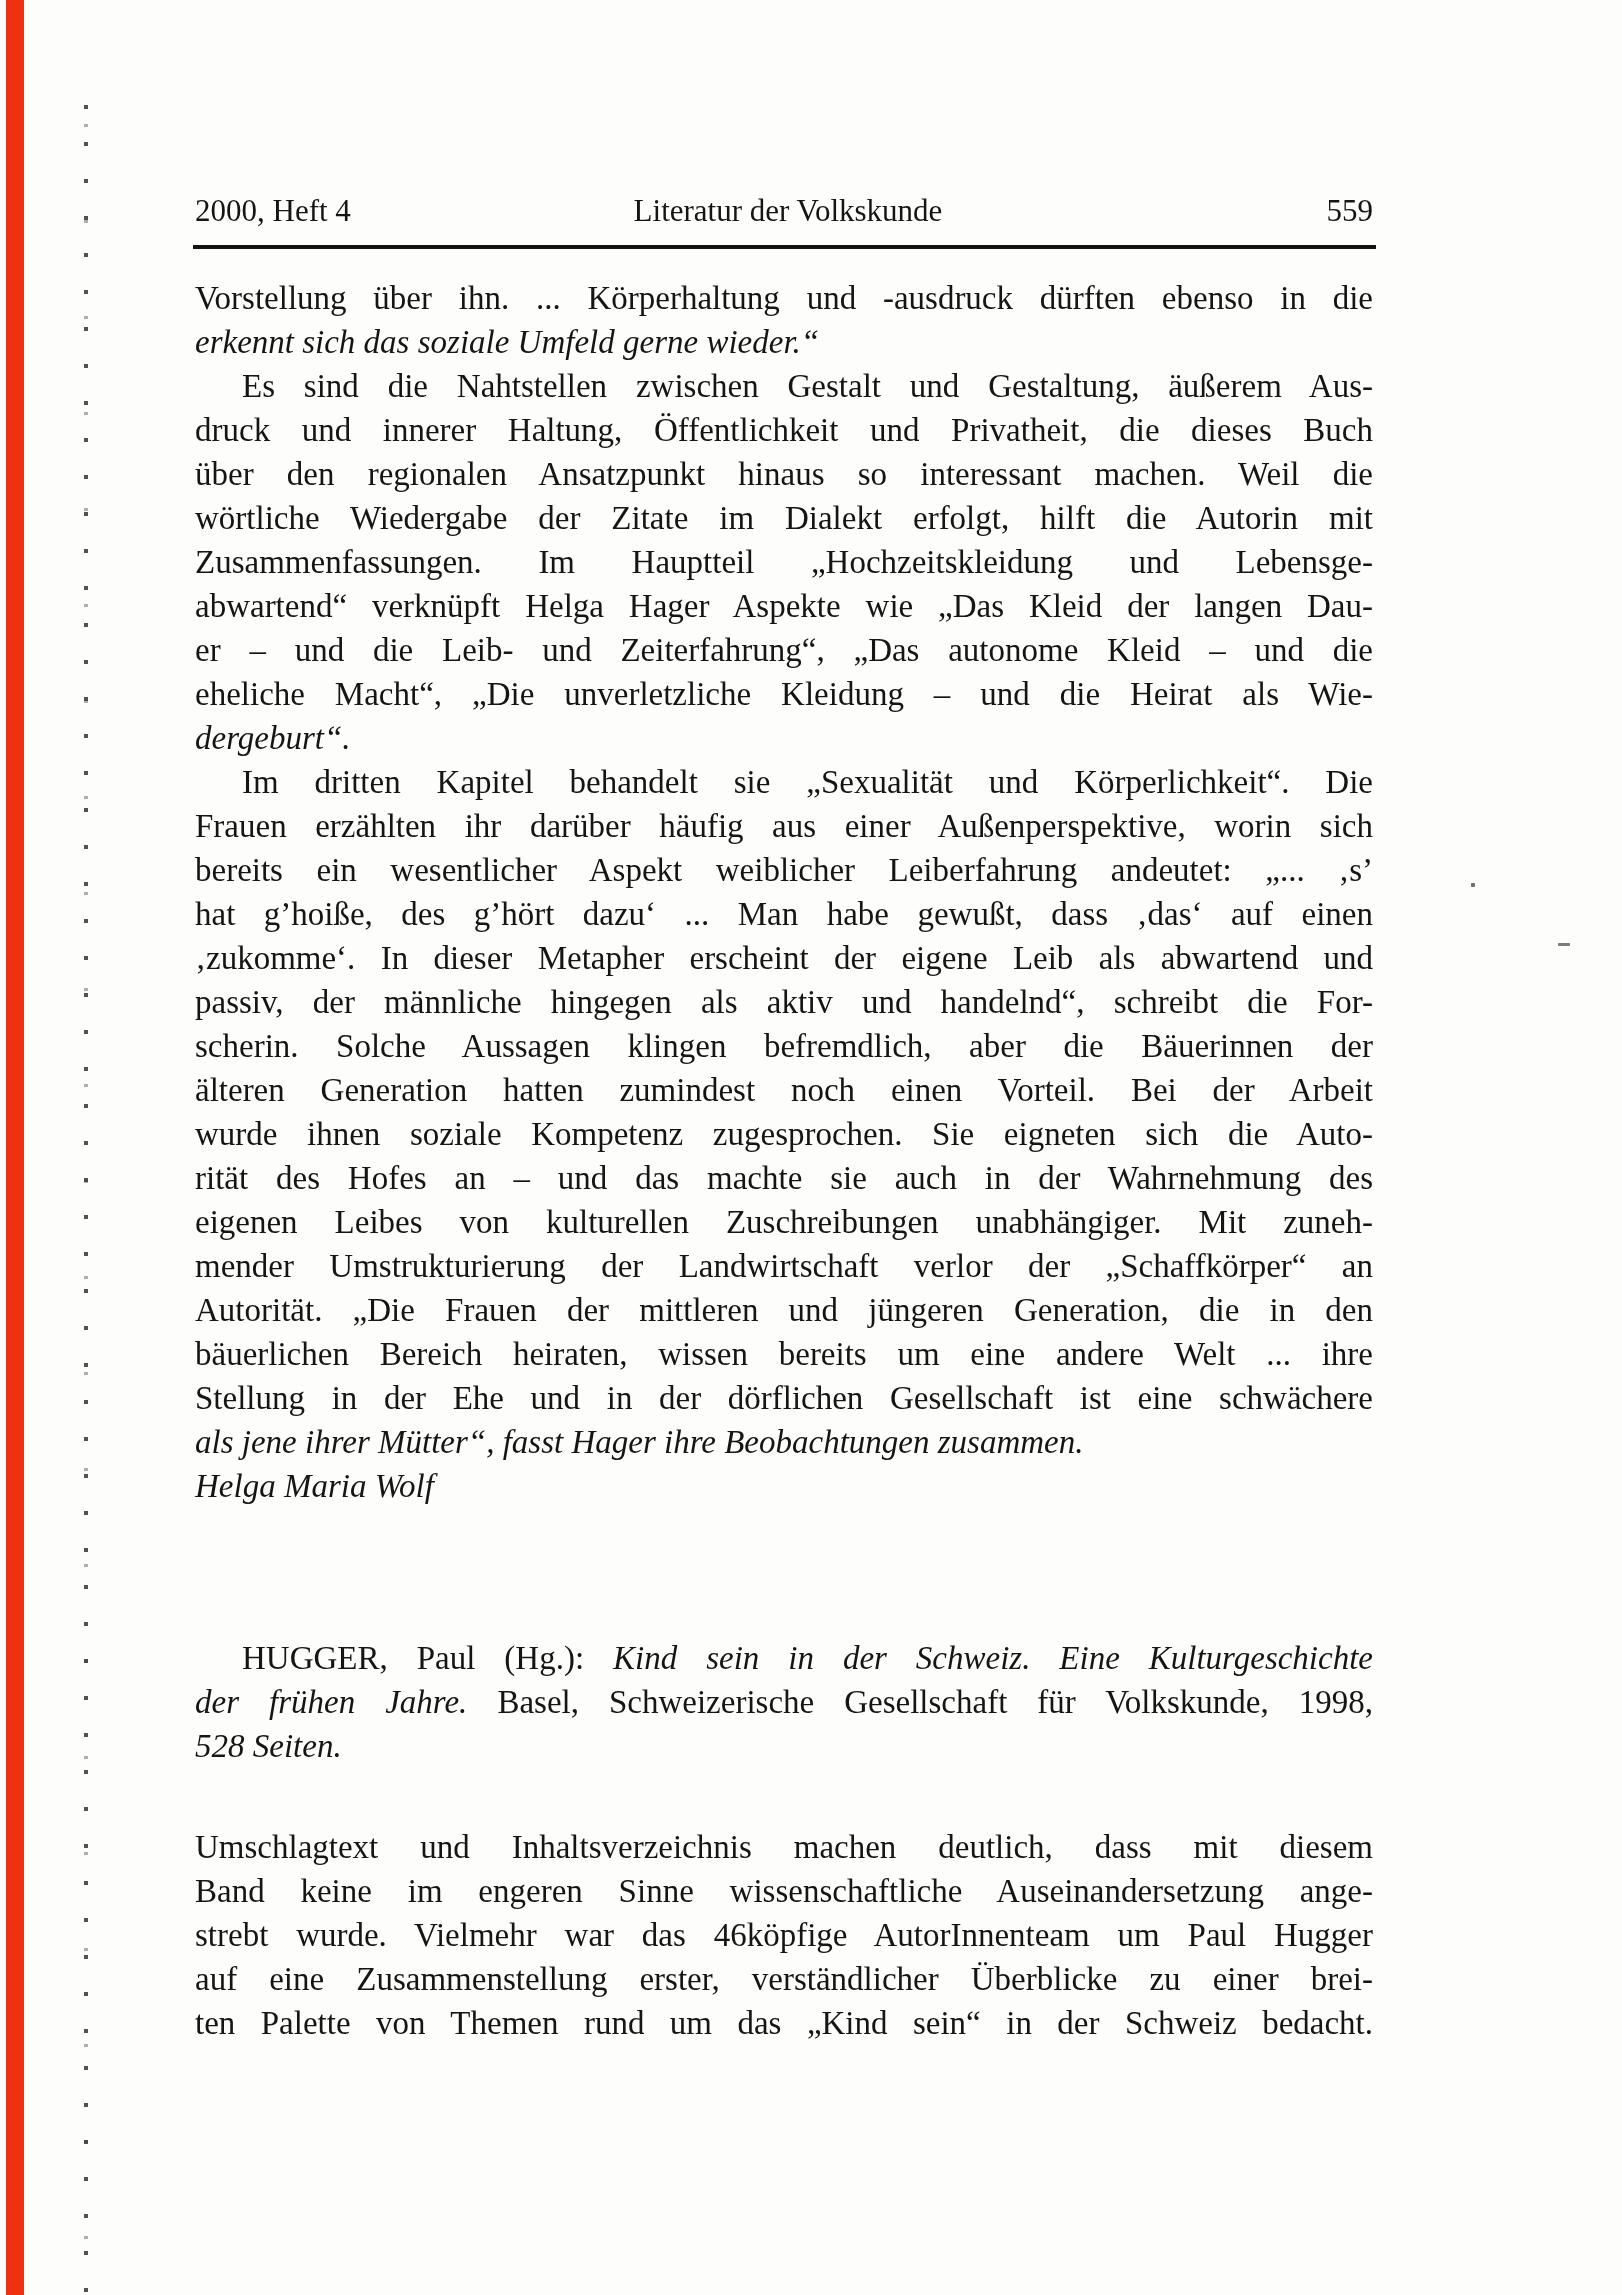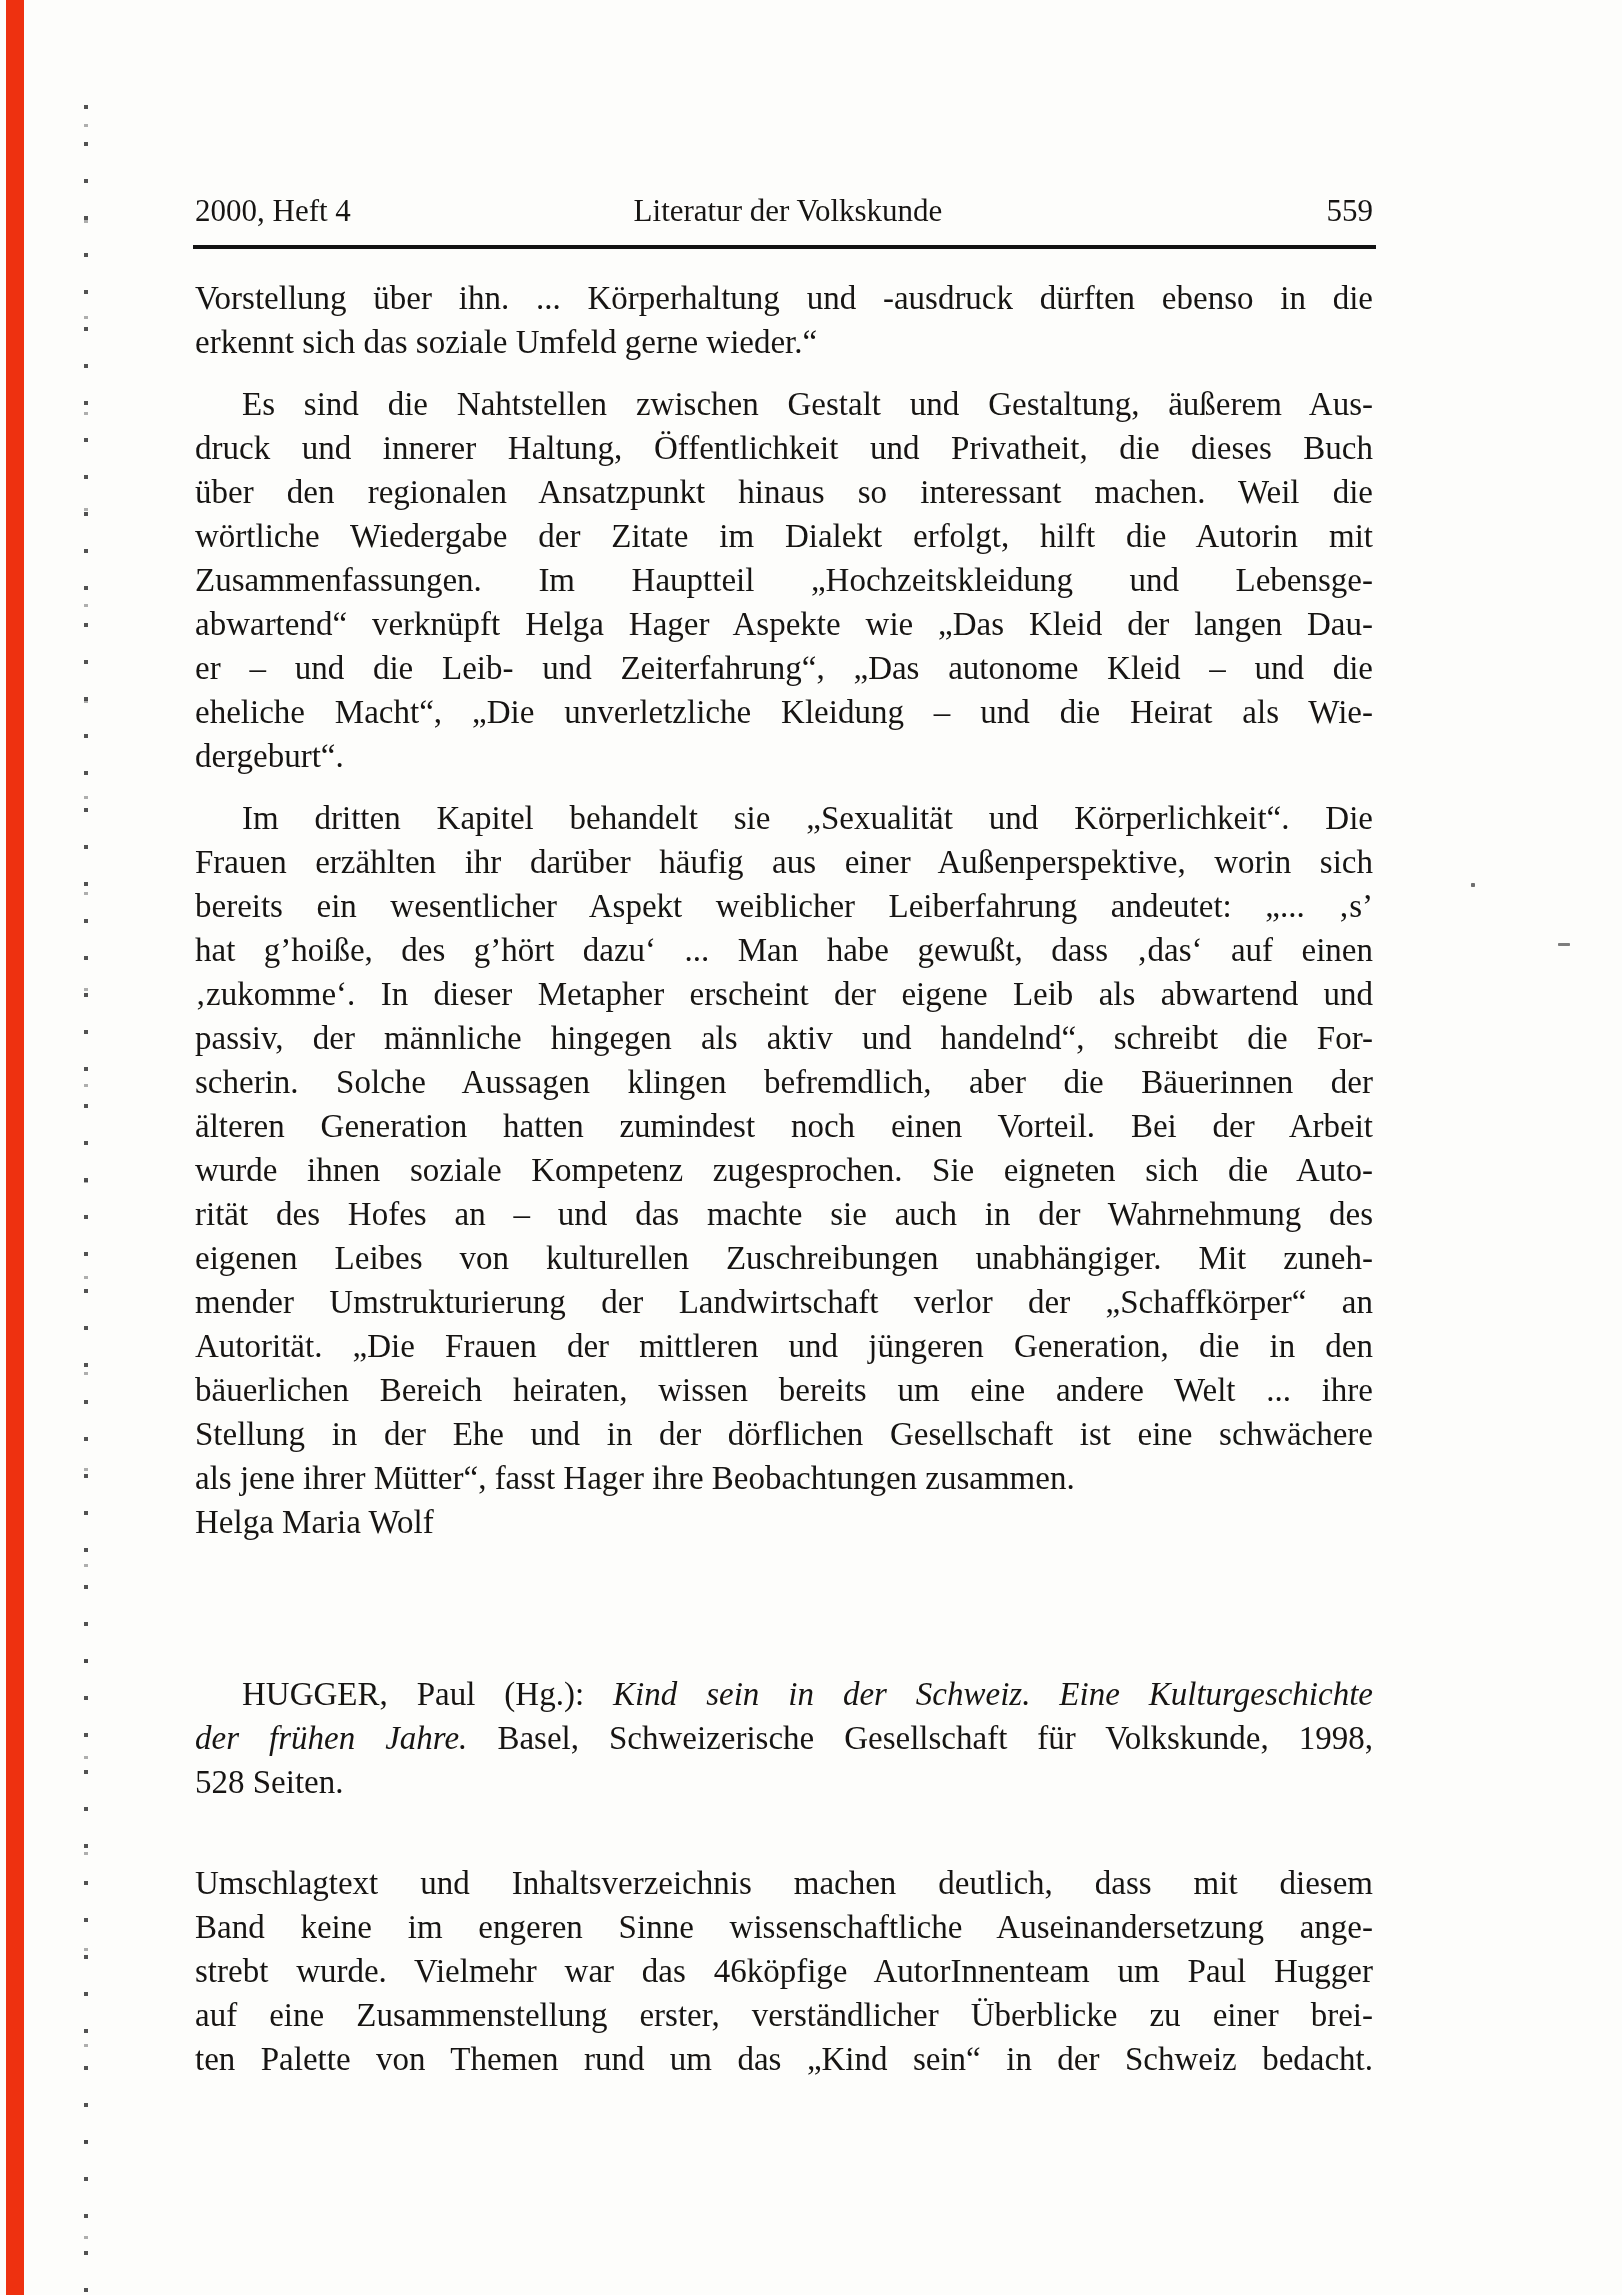--- a/index.html
+++ b/index.html
@@ -42,22 +42,22 @@
 
   .body-col {
     position: absolute; left: 195px; width: 1178px; top: 276px;
     font-size: 33px; line-height: 44px;
   }
   .line {
     text-align: justify;
     text-align-last: justify;
     white-space: normal;
   }
-  .line.last { text-align: left; text-align-last: left; }
-  .line.indent { text-indent: 47px; margin-top: 18px; }
+  .line.last { text-align: left; text-align-last: left; font-style: italic; }
+  .line.indent { text-indent: 47px; }
   .it { font-style: italic; }
 
   .signature { text-align: right; text-align-last: right; }
 
   .book-entry { margin-top: 128px; }
   .closing-para { margin-top: 57px; }
 
   
   .speck { position: absolute; background: #6f6f6f; border-radius: 0.8px; }
   .speck.s1 { left: 1471px; top: 883px; width: 4px; height: 4px; }

